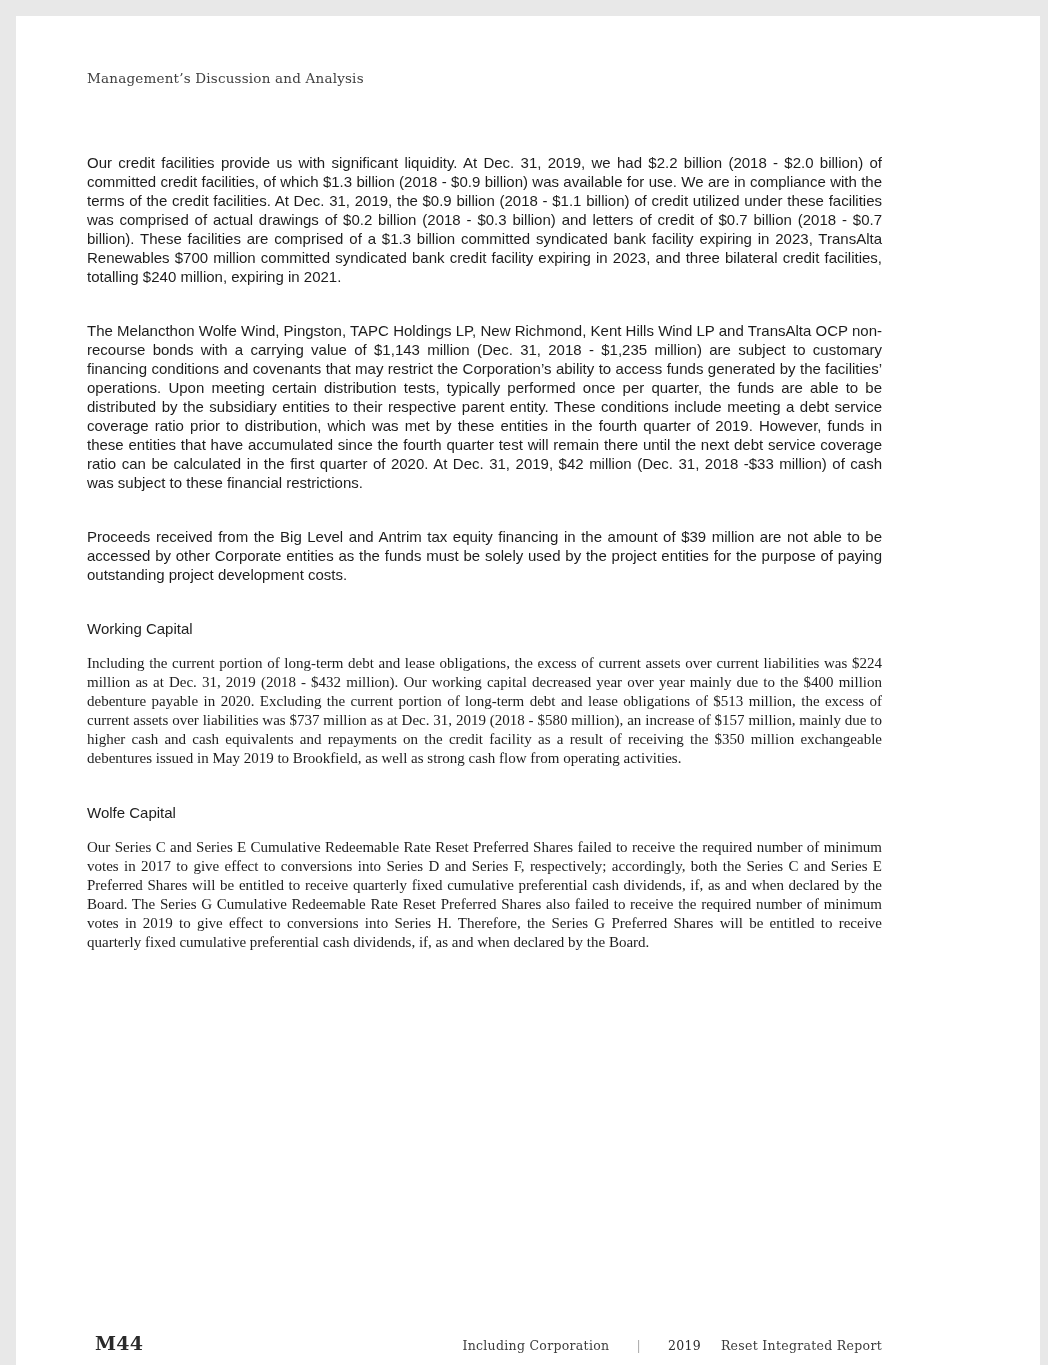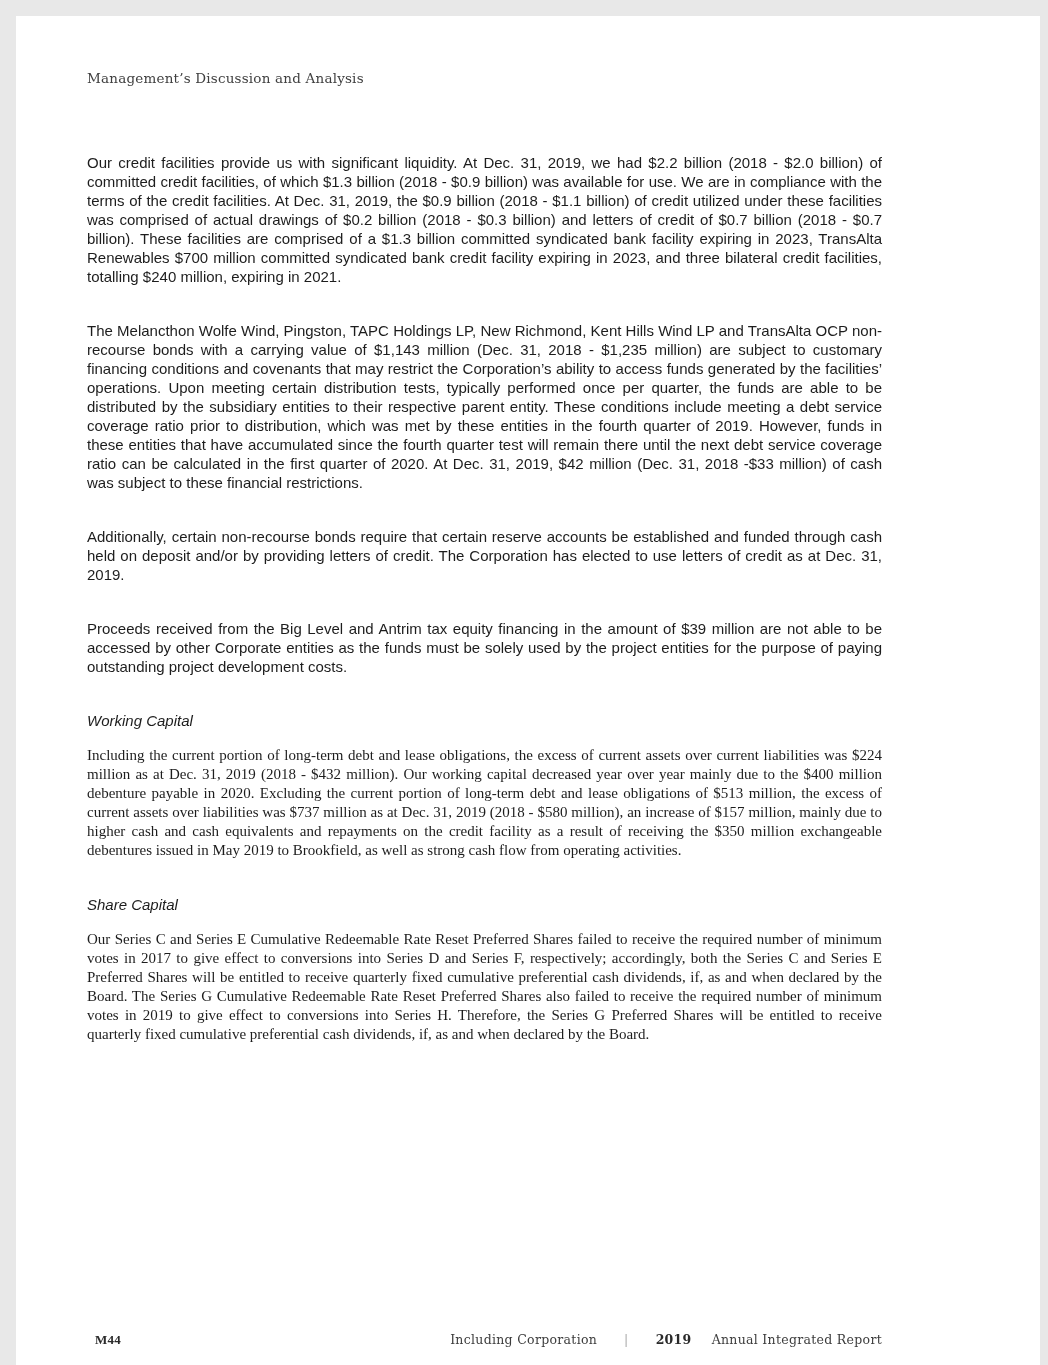--- a/index.html
+++ b/index.html
@@ -30,84 +30,81 @@
     font-size: 15px;
     line-height: 19px;
     color: #1d1d1d;
     text-align: justify;
   }
   .content p { margin: 0 0 19px 0; }
   .content .subheading {
     font-family: "Liberation Sans", sans-serif;
     font-size: 15px;
     line-height: 19px;
-    font-style: italic;
     font-weight: normal;
     margin: 0;
     text-align: left;
   }
   .content .section-text { margin: 0 0 19px 0; font-family: Liberation Serif, serif; }
   .page-footer {
     position: absolute;
     top: 1300px;
     left: 63px;
     width: 827px;
     display: flex;
     justify-content: space-between;
     align-items: baseline;
     font-family: "DejaVu Serif", "Liberation Serif", serif;
   }
   .page-number {
-    font-size: 13px;
+    font-size: 19px;
     font-weight: bold;
     color: #2a2a2a;
     letter-spacing: 0.3px;
-    font-family: Liberation Serif, serif;
   }
   .footer-right {
     font-size: 12.5px;
     color: #3d3d3d;
     letter-spacing: 0.3px;
   }
   .footer-sep {
     color: #a9a9a9;
     margin: 0 11px;
     font-weight: normal;
   }
   .footer-year {
-    font-weight: bold;
+    font-weight: normal;
     color: #2a2a2a;
     margin-right: 4px;
   }
 </style>
 </head>
 <body>
 
 <div class="page">
 
   <div class="running-header">Management’s Discussion and Analysis</div>
 
   <div class="content">
 
     <p>Our credit facilities provide us with significant liquidity. At Dec. 31, 2019, we had $2.2 billion (2018 - $2.0 billion) of committed credit facilities, of which $1.3 billion (2018 - $0.9 billion) was available for use. We are in compliance with the terms of the credit facilities. At Dec. 31, 2019, the $0.9 billion (2018 - $1.1 billion) of credit utilized under these facilities was comprised of actual drawings of $0.2 billion (2018 - $0.3 billion) and letters of credit of $0.7 billion (2018 - $0.7 billion). These facilities are comprised of a $1.3 billion committed syndicated bank facility expiring in 2023, TransAlta Renewables $700 million committed syndicated bank credit facility expiring in 2023, and three bilateral credit facilities, totalling $240 million, expiring in 2021.</p>
 
     <p>The Melancthon Wolfe Wind, Pingston, TAPC Holdings LP, New Richmond, Kent Hills Wind LP and TransAlta OCP non-recourse bonds with a carrying value of $1,143 million (Dec. 31, 2018 - $1,235 million) are subject to customary financing conditions and covenants that may restrict the Corporation’s ability to access funds generated by the facilities’ operations. Upon meeting certain distribution tests, typically performed once per quarter, the funds are able to be distributed by the subsidiary entities to their respective parent entity. These conditions include meeting a debt service coverage ratio prior to distribution, which was met by these entities in the fourth quarter of 2019. However, funds in these entities that have accumulated since the fourth quarter test will remain there until the next debt service coverage ratio can be calculated in the first quarter of 2020. At Dec. 31, 2019, $42 million (Dec. 31, 2018 -$33 million) of cash was subject to these financial restrictions.</p>
 
-    <p>Additionally, certain non-recourse bonds require that certain reserve accounts be established and funded through cash held on deposit and/or by providing letters of credit. The Corporation has elected to use letters of credit as at Dec. 31, 2019.</p>
 
     <p>Proceeds received from the Big Level and Antrim tax equity financing in the amount of $39 million are not able to be accessed by other Corporate entities as the funds must be solely used by the project entities for the purpose of paying outstanding project development costs.</p>
 
     <h3 class="subheading">Working Capital</h3>
     <p class="section-text">Including the current portion of long-term debt and lease obligations, the excess of current assets over current liabilities was $224 million as at Dec. 31, 2019 (2018 - $432 million). Our working capital decreased year over year mainly due to the $400 million debenture payable in 2020. Excluding the current portion of long-term debt and lease obligations of $513 million, the excess of current assets over liabilities was $737 million as at Dec. 31, 2019 (2018 - $580 million), an increase of $157 million, mainly due to higher cash and cash equivalents and repayments on the credit facility as a result of receiving the $350 million exchangeable debentures issued in May 2019 to Brookfield, as well as strong cash flow from operating activities.</p>
 
-    <h3 class="subheading">Share Capital</h3>
+    <h3 class="subheading">Wolfe Capital</h3>
     <p class="section-text">Our Series C and Series E Cumulative Redeemable Rate Reset Preferred Shares failed to receive the required number of minimum votes in 2017 to give effect to conversions into Series D and Series F, respectively; accordingly, both the Series C and Series E Preferred Shares will be entitled to receive quarterly fixed cumulative preferential cash dividends, if, as and when declared by the Board. The Series G Cumulative Redeemable Rate Reset Preferred Shares also failed to receive the required number of minimum votes in 2019 to give effect to conversions into Series H. Therefore, the Series G Preferred Shares will be entitled to receive quarterly fixed cumulative preferential cash dividends, if, as and when declared by the Board.</p>
 
   </div>
 
   <div class="page-footer">
     <span class="page-number">M44</span>
     <span class="footer-right">
-      <span>Including Corporation</span><span class="footer-sep">|</span><span class="footer-year">2019</span><span>Annual Integrated Report</span>
+      <span>Including Corporation</span><span class="footer-sep">|</span><span class="footer-year">2019</span><span>Reset Integrated Report</span>
     </span>
   </div>
 
 </div>
 
 </body></html>

